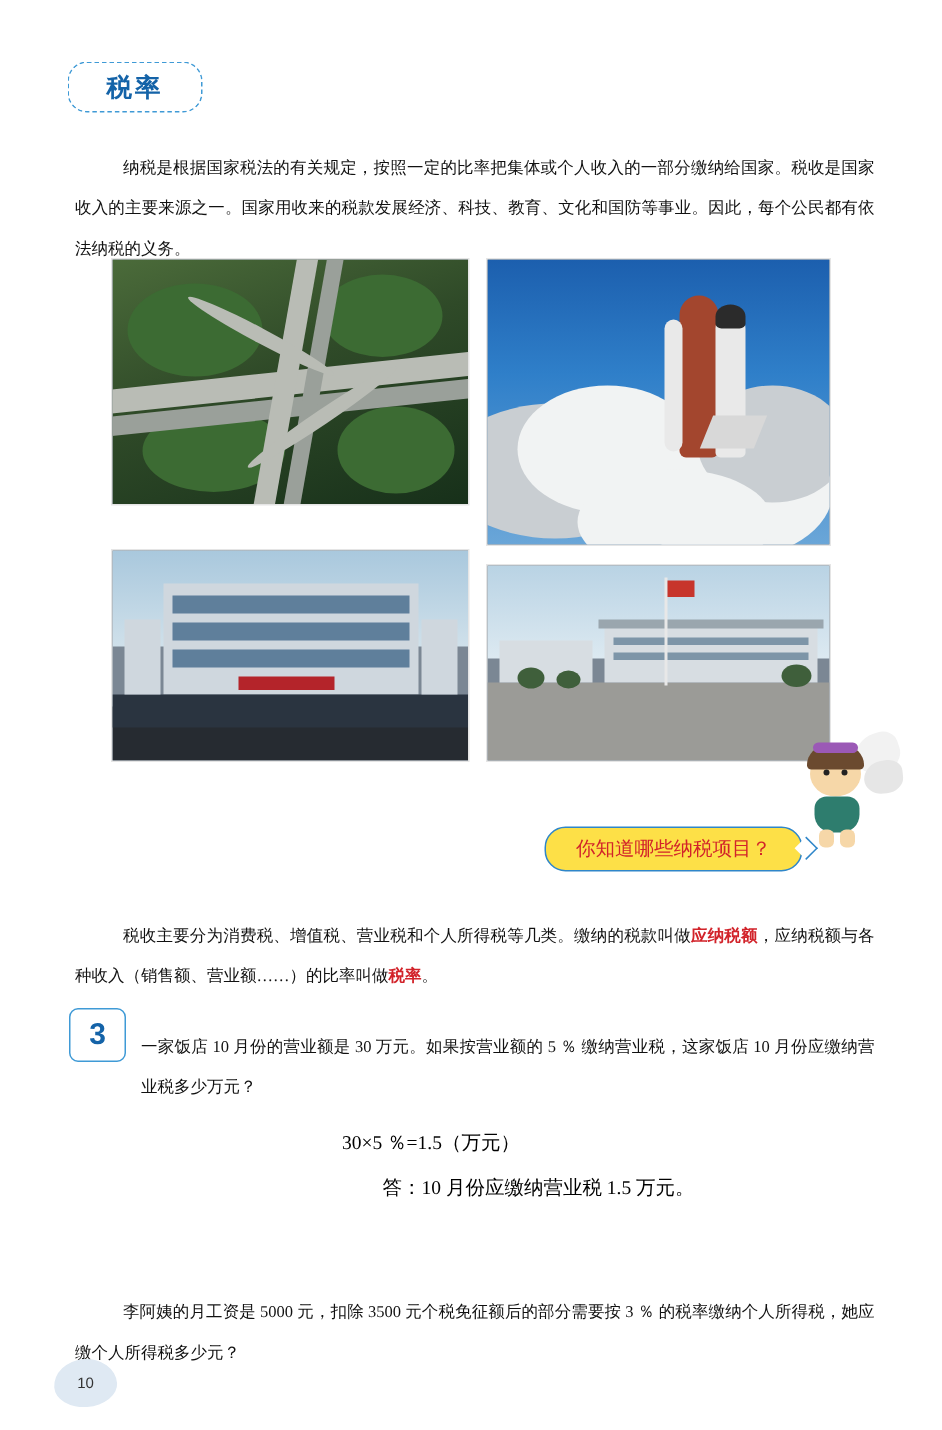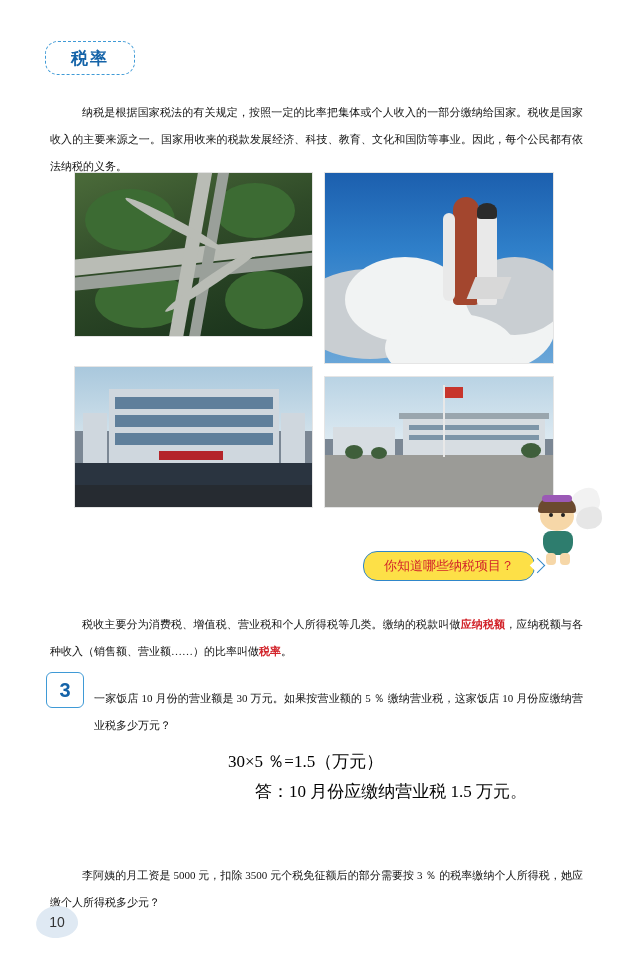--- a/index.html
+++ b/index.html
@@ -176,21 +176,21 @@
     justify-content: center;
   }
   #para-problem3 {
     left: 94px;
     top: 674px;
     width: 489px;
     text-indent: 0;
   }
   .calc {
     position: absolute;
-    font-size: 17px;
+    font-size: 13px;
     line-height: 27px;
   }
   #line-calc   { left: 228px; top: 748px; }
   #line-answer { left: 255px; top: 778px; font-family: Liberation Serif, serif; }
 
   #para-problem4 {
     left: 50px;
     top: 851px;
     width: 533px;
     text-indent: 32px;
@@ -200,21 +200,21 @@
   #page-number {
     position: absolute;
     left: 36px;
     top: 906px;
     width: 42px;
     height: 32px;
     display: flex;
     align-items: center;
     justify-content: center;
     font-family: "Liberation Sans", sans-serif;
-    font-size: 14px;
+    font-size: 10px;
     color: #333;
   }
   #page-number::before {
     content: "";
     position: absolute;
     inset: 0;
     background: #dfe9f3;
     border-radius: 50% 50% 50% 50% / 55% 55% 45% 45%;
     transform: rotate(-4deg);
   }

